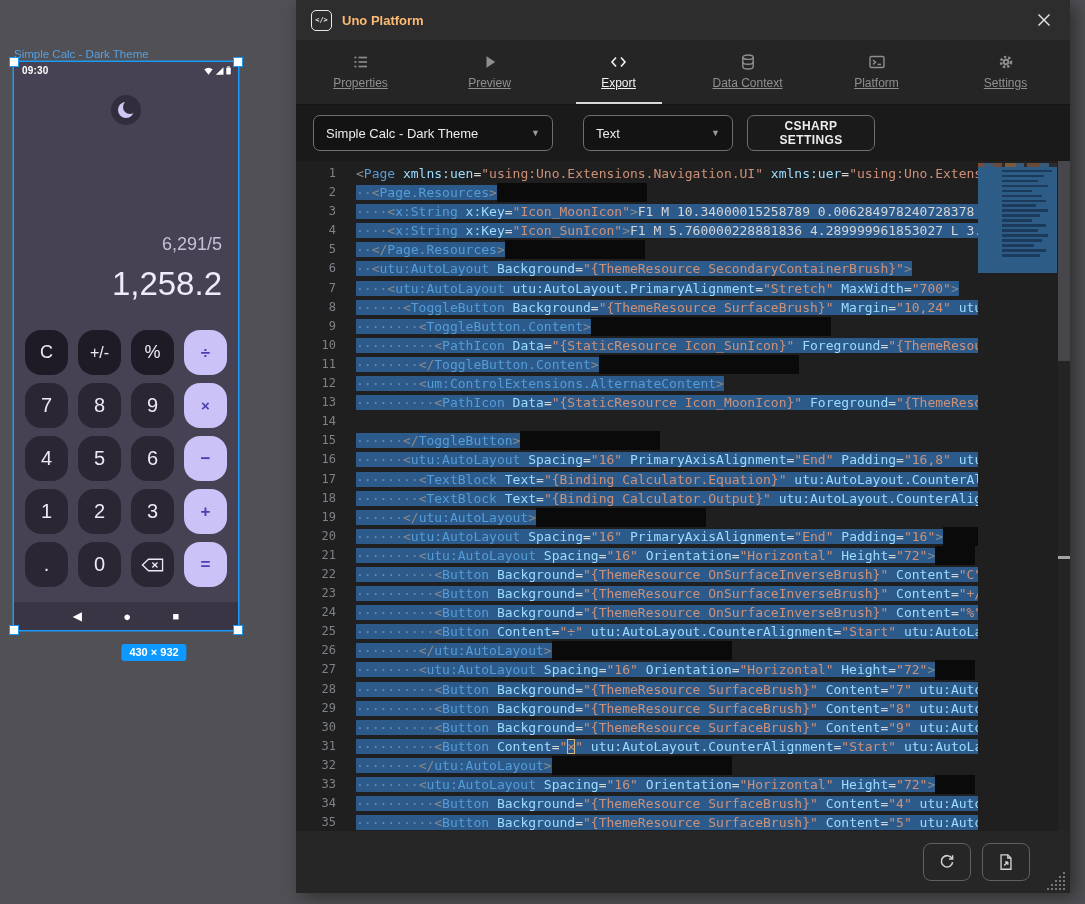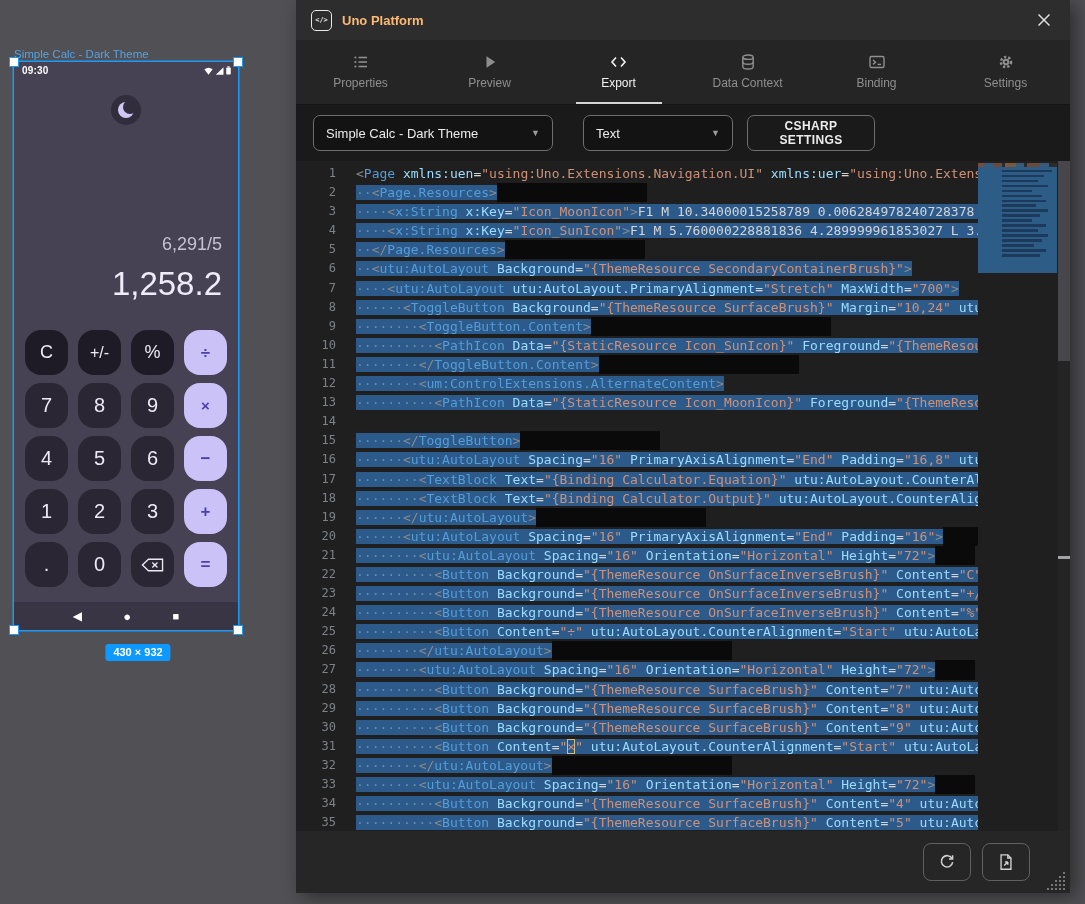--- a/index.html
+++ b/index.html
@@ -50,21 +50,21 @@
     position:absolute;left:296px;top:0;width:774px;height:893px;background:#1F1F1F;
     box-shadow:6px 4px 18px rgba(0,0,0,.45);display:flex;flex-direction:column;
   }
   .titlebar{height:40px;background:#2D2D2D;display:flex;align-items:center;padding:0 15px;gap:10px;flex:none;}
   .app-logo{width:19px;height:19px;border:1.6px solid #E9E9E9;border-radius:5px;display:flex;align-items:center;justify-content:center;
     font-family:"DejaVu Sans Mono",monospace;font-size:7px;font-weight:bold;color:#E9E9E9;}
   .app-title{font-size:13px;font-weight:bold;color:#fdba74;}
   .close-btn{margin-left:auto;width:22px;height:22px;display:flex;align-items:center;justify-content:center;color:#E4E4E4;cursor:pointer;}
   .tabbar{height:64px;background:#252526;display:flex;flex:none;border-bottom:1px solid #151515;}
   .tab{width:129px;display:flex;flex-direction:column;align-items:center;justify-content:center;gap:6px;
-    color:#8F8F8F;font-size:12px;position:relative;cursor:pointer;}
+    color:#8F8F8F;font-size:12px;position:relative;cursor:pointer;text-decoration:underline;}
   .tab svg{display:block;}
   .tab.active{color:#F3F3F3;}
   .tab.active::after{content:"";position:absolute;bottom:0;left:50%;transform:translateX(-50%);width:86px;height:2.5px;background:#D6D6D6;}
   .toolbar{height:56px;background:#1A1A1B;display:flex;align-items:center;padding-left:17px;flex:none;}
   .dropdown{
     height:36px;border:1px solid #6E6E6E;border-radius:7px;background:#131313;color:#ECECEC;
     display:flex;align-items:center;justify-content:space-between;padding:0 12px;font-size:13px;cursor:pointer;box-sizing:border-box;
   }
   .dd-theme{width:240px;}
   .dd-format{width:150px;margin-left:30px;}
@@ -169,21 +169,21 @@
       <button class="key op">=</button>
     </div>
 
   <div class="navbar">
     <span class="nav-ic" style="font-size:12px;">◀</span>
     <span class="nav-ic" style="font-size:13px;">●</span>
     <span class="nav-ic" style="font-size:11px;">■</span>
   </div>
 </div>
 
-<div class="size-badge" style="left:138px;">430 × 932</div>
+<div class="size-badge" style="left:154px;">430 × 932</div>
 
 <div class="panel">
 
   <div class="titlebar">
     <span class="app-logo">&lt;/&gt;</span>
     <span class="app-title">Uno Platform</span>
     <span class="close-btn">
       <svg width="14" height="14" viewBox="0 0 14 14" stroke="currentColor" stroke-width="1.4" fill="none">
           <line x1="1.5" y1="1.5" x2="12.5" y2="12.5"></line>
           <line x1="12.5" y1="1.5" x2="1.5" y2="12.5"></line>
@@ -237,21 +237,21 @@
         <span>Data Context</span>
       </div>
       <div class="tab">
         <span>
           <svg width="16" height="16" viewBox="0 0 16 16" fill="none" stroke="currentColor" stroke-width="1.4">
             <rect x="1" y="2.5" width="14" height="11" rx="1.5"></rect>
             <polyline points="4 6 6.5 8.2 4 10.4"></polyline>
             <line x1="8.5" y1="10.4" x2="12" y2="10.4"></line>
           </svg>
         </span>
-        <span>Binding</span>
+        <span>Platform</span>
       </div>
       <div class="tab">
         <span>
           <svg width="16" height="16" viewBox="0 0 16 16">
             <circle cx="8" cy="8" r="5" fill="none" stroke="currentColor" stroke-width="2.6" stroke-dasharray="2.2 2.0"></circle>
             <circle cx="8" cy="8" r="3.2" fill="currentColor"></circle>
             <circle cx="8" cy="8" r="1.3" fill="#252526"></circle>
           </svg>
         </span>
         <span>Settings</span>

